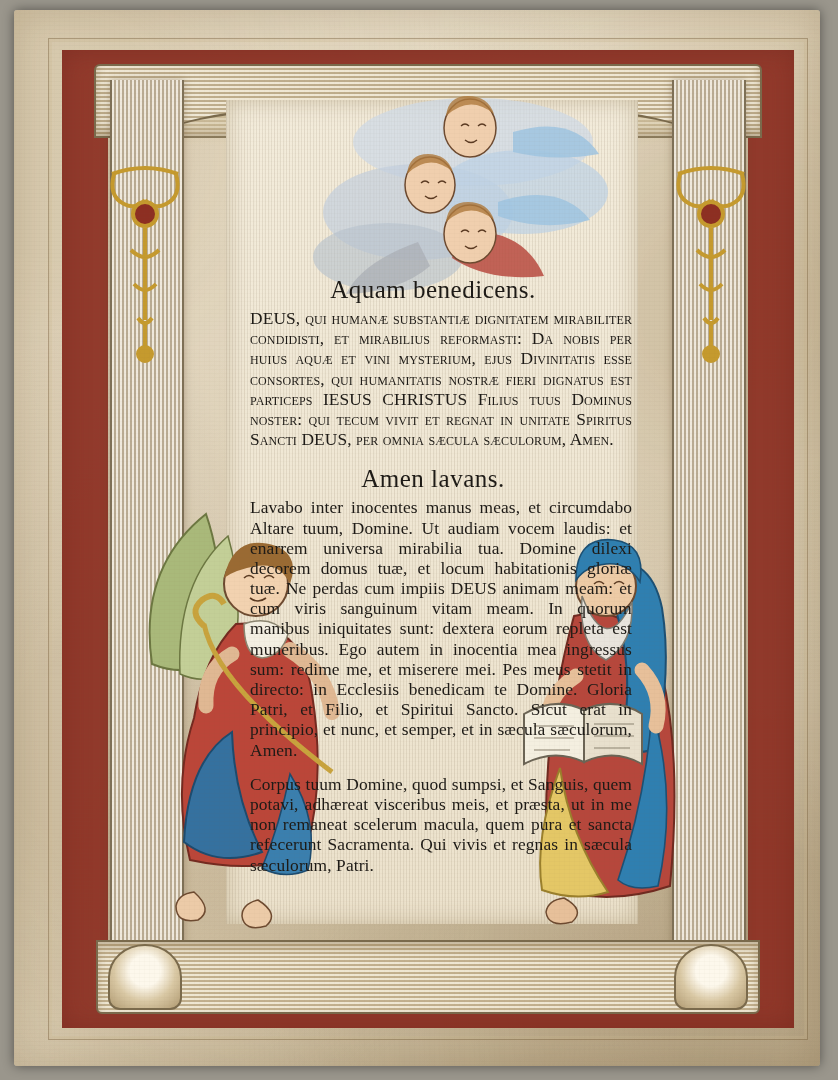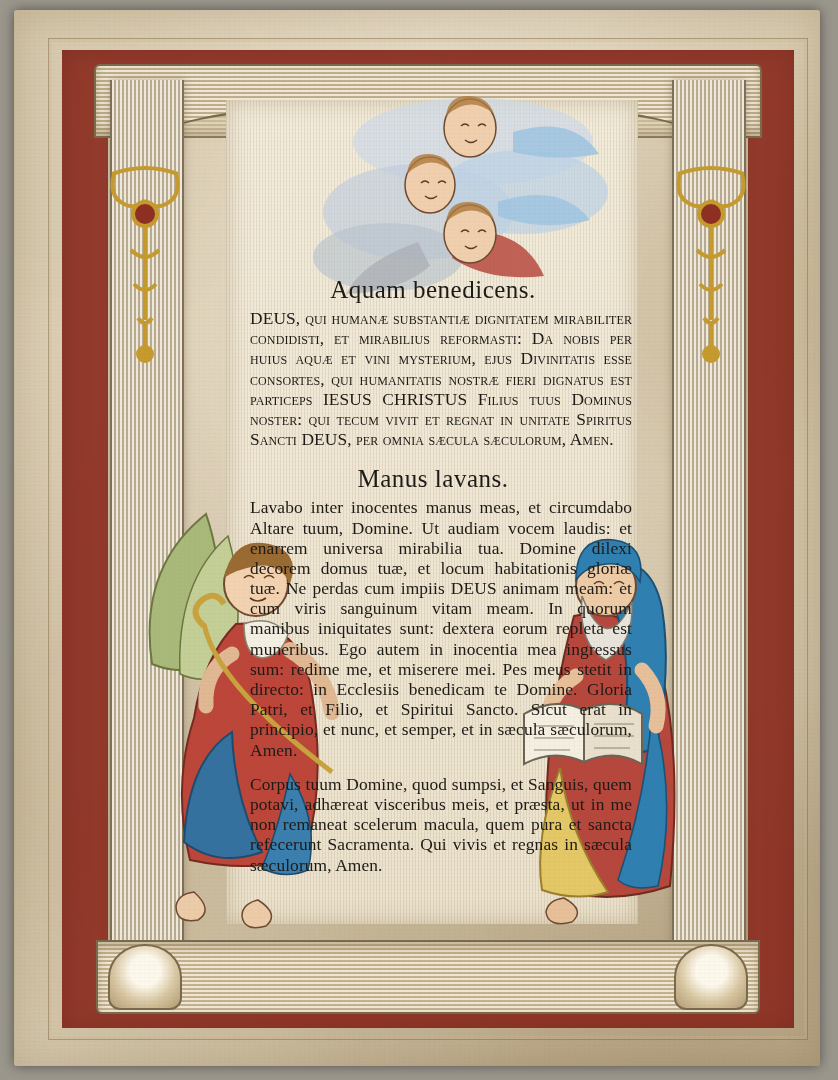--- a/index.html
+++ b/index.html
@@ -300,22 +300,22 @@
 
         <path d="M62 398 q22 12 8 24 q-24 6 -26 -10 q2 -12 18 -14z" fill="#e7c09a" stroke="#6d4a30" stroke-width="1.5"></path>
       </svg>
 
       <div class="textcol">
 
         <h2 class="heading">Aquam benedicens.</h2>
 
         <p class="body sc">DEUS, qui humanæ substantiæ dignitatem mirabiliter condidisti, et mirabilius reformasti: Da nobis per huius aquæ et vini mysterium, ejus Divinitatis esse consortes, qui humanitatis nostræ fieri dignatus est particeps IESUS CHRISTUS Filius tuus Dominus noster: qui tecum vivit et regnat in unitate Spiritus Sancti DEUS, per omnia sæcula sæculorum, Amen.</p>
 
-        <h2 class="heading second">Manus lavans.</h2>
+        <h2 class="heading second">Amen lavans.</h2>
 
         <p class="body">Lavabo inter inocentes manus meas, et circumdabo Altare tuum, Domine. Ut audiam vocem laudis: et enarrem universa mirabilia tua. Domine dilexi decorem domus tuæ, et locum habitationis gloriæ tuæ. Ne perdas cum impiis DEUS animam meam: et cum viris sanguinum vitam meam. In quorum manibus iniquitates sunt: dextera eorum repleta est muneribus. Ego autem in inocentia mea ingressus sum: redime me, et miserere mei. Pes meus stetit in directo: in Ecclesiis benedicam te Domine. Gloria Patri, et Filio, et Spiritui Sancto. Sicut erat in principio, et nunc, et semper, et in sæcula sæculorum, Amen.</p>
 
-        <p class="body">Corpus tuum Domine, quod sumpsi, et Sanguis, quem potavi, adhæreat visceribus meis, et præsta, ut in me non remaneat scelerum macula, quem pura et sancta refecerunt Sacramenta. Qui vivis et regnas in sæcula sæculorum, Amen.</p>
+        <p class="body">Corpus tuum Domine, quod sumpsi, et Sanguis, quem potavi, adhæreat visceribus meis, et præsta, ut in me non remaneat scelerum macula, quem pura et sancta refecerunt Sacramenta. Qui vivis et regnas in sæcula sæculorum, Patri.</p>
       </div>
 
     </div>
   </div>
 </div>
 
 </body></html>

